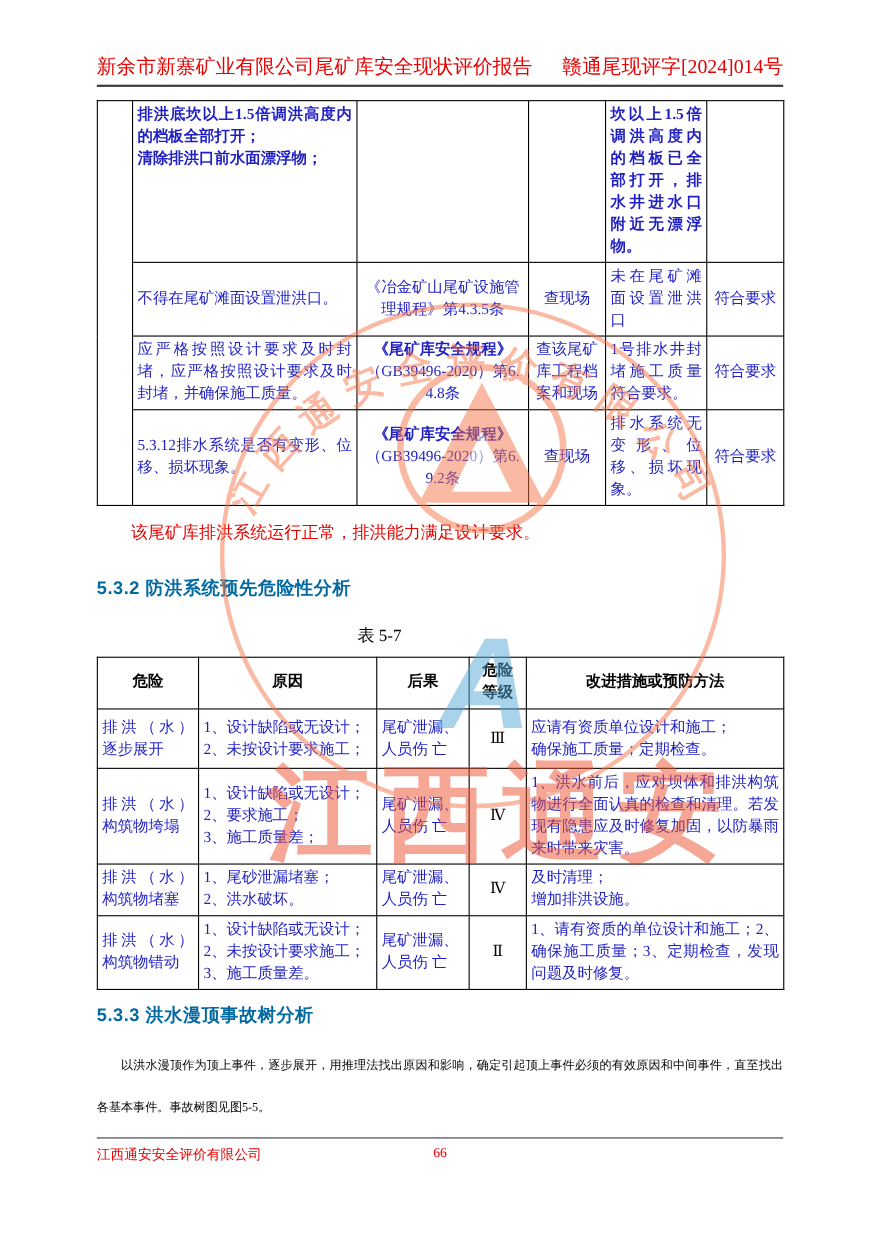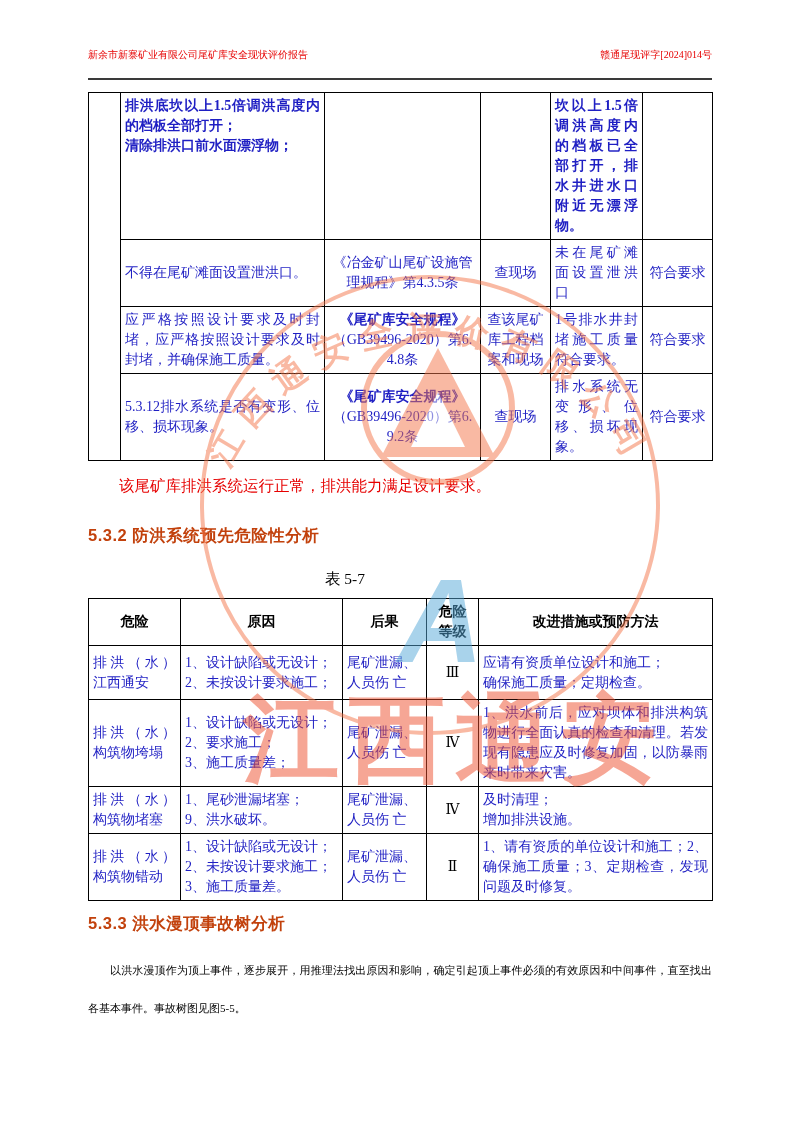--- a/index.html
+++ b/index.html
@@ -7,21 +7,21 @@
   .page {
     position:relative; width:793px; height:1122px; margin:0 auto;
     background:#ffffff; overflow:hidden;
     font-family:"Liberation Serif","DejaVu Serif",serif; color:#000;
   }
   .content { position:absolute; left:88px; top:48px; width:624px; z-index:1; }
 
   
   .doc-header {
     display:flex; justify-content:space-between; align-items:flex-end;
-    color:#e60000; font-size:10px; padding-bottom:16px;
+    color:#e60000; font-size:18px; padding-bottom:5px;
     border-bottom:2px solid #3a3a3a;
     text-align:right;
   }
   .doc-header span { white-space:nowrap; }
 
   
   table { border-collapse:collapse; width:100%; table-layout:fixed; }
   td, th {
     border:1px solid #000; padding:3px 4px;
     font-size:14px; line-height:20px;
@@ -37,21 +37,21 @@
   td.black { color:#000; }
   .bold { font-weight:bold; }
 
   
   .summary {
     margin-top:14px; text-indent:2em;
     color:#e60000; font-size:15.5px; line-height:22px;
   }
   .h-sec {
     margin-top:28px; font-family:"Liberation Sans","DejaVu Sans",sans-serif;
-    font-size:16.5px; font-weight:bold; letter-spacing:0.5px; color:#c2410c;
+    font-size:16.5px; font-weight:bold; letter-spacing:0.5px; color:#0369a1;
   }
   .h-sec.second { margin-top:12px; }
   .caption {
     margin-top:22px; display:flex; justify-content:center; gap:42px;
     padding-right:110px; font-size:15.5px; color:#000;align-items:center;
   }
   .list-item { margin-top:24px; text-indent:2em; font-size:15.5px; line-height:22px; }
   .body-par {
     margin-top:16px; font-size:11px; line-height:38px;
     text-align:justify; text-indent:2em;
@@ -164,21 +164,21 @@
       <tbody>
         <tr style="height:38px">
           <th>危险</th>
           <th>原因</th>
           <th>后果</th>
           <th>危险
 等级</th>
           <th>改进措施或预防方法</th>
         </tr>
         <tr style="height:54px">
-          <td>排洪（水）江西通安</td>
+          <td>排洪（水）逐步展开</td>
           <td>1、设计缺陷或无设计；
 2、未按设计要求施工；</td>
           <td>尾矿泄漏、
 人员伤 亡</td>
           <td class="c black">Ⅲ</td>
           <td>应请有资质单位设计和施工；
 确保施工质量；定期检查。</td>
         </tr>
         <tr style="height:76px">
           <td>排洪（水）构筑物垮塌</td>
@@ -186,21 +186,21 @@
 2、要求施工；
 3、施工质量差；</td>
           <td>尾矿泄漏、
 人员伤 亡</td>
           <td class="c black">Ⅳ</td>
           <td>1、洪水前后，应对坝体和排洪构筑物进行全面认真的检查和清理。若发现有隐患应及时修复加固，以防暴雨来时带来灾害。</td>
         </tr>
         <tr style="height:46px">
           <td>排洪（水）构筑物堵塞</td>
           <td>1、尾砂泄漏堵塞；
-9、洪水破坏。</td>
+2、洪水破坏。</td>
           <td>尾矿泄漏、
 人员伤 亡</td>
           <td class="c black">Ⅳ</td>
           <td>及时清理；
 增加排洪设施。</td>
         </tr>
         <tr style="height:56px">
           <td>排洪（水）构筑物错动</td>
           <td>1、设计缺陷或无设计；
 2、未按设计要求施工；
@@ -213,14 +213,18 @@
       </tbody>
     </table>
 
     <h3 class="h-sec second">5.3.3 洪水漫顶事故树分析</h3>
 
 
     <p class="body-par">以洪水漫顶作为顶上事件，逐步展开，用推理法找出原因和影响，确定引起顶上事件必须的有效原因和中间事件，直至找出各基本事件。事故树图见图5-5。</p>
 
   </div>
 
+  <div class="footer">
+    <span class="company">江西通安安全评价有限公司</span>
+    <div class="pageno">66</div>
+  </div>
 
 </div>
 
 </body></html>

